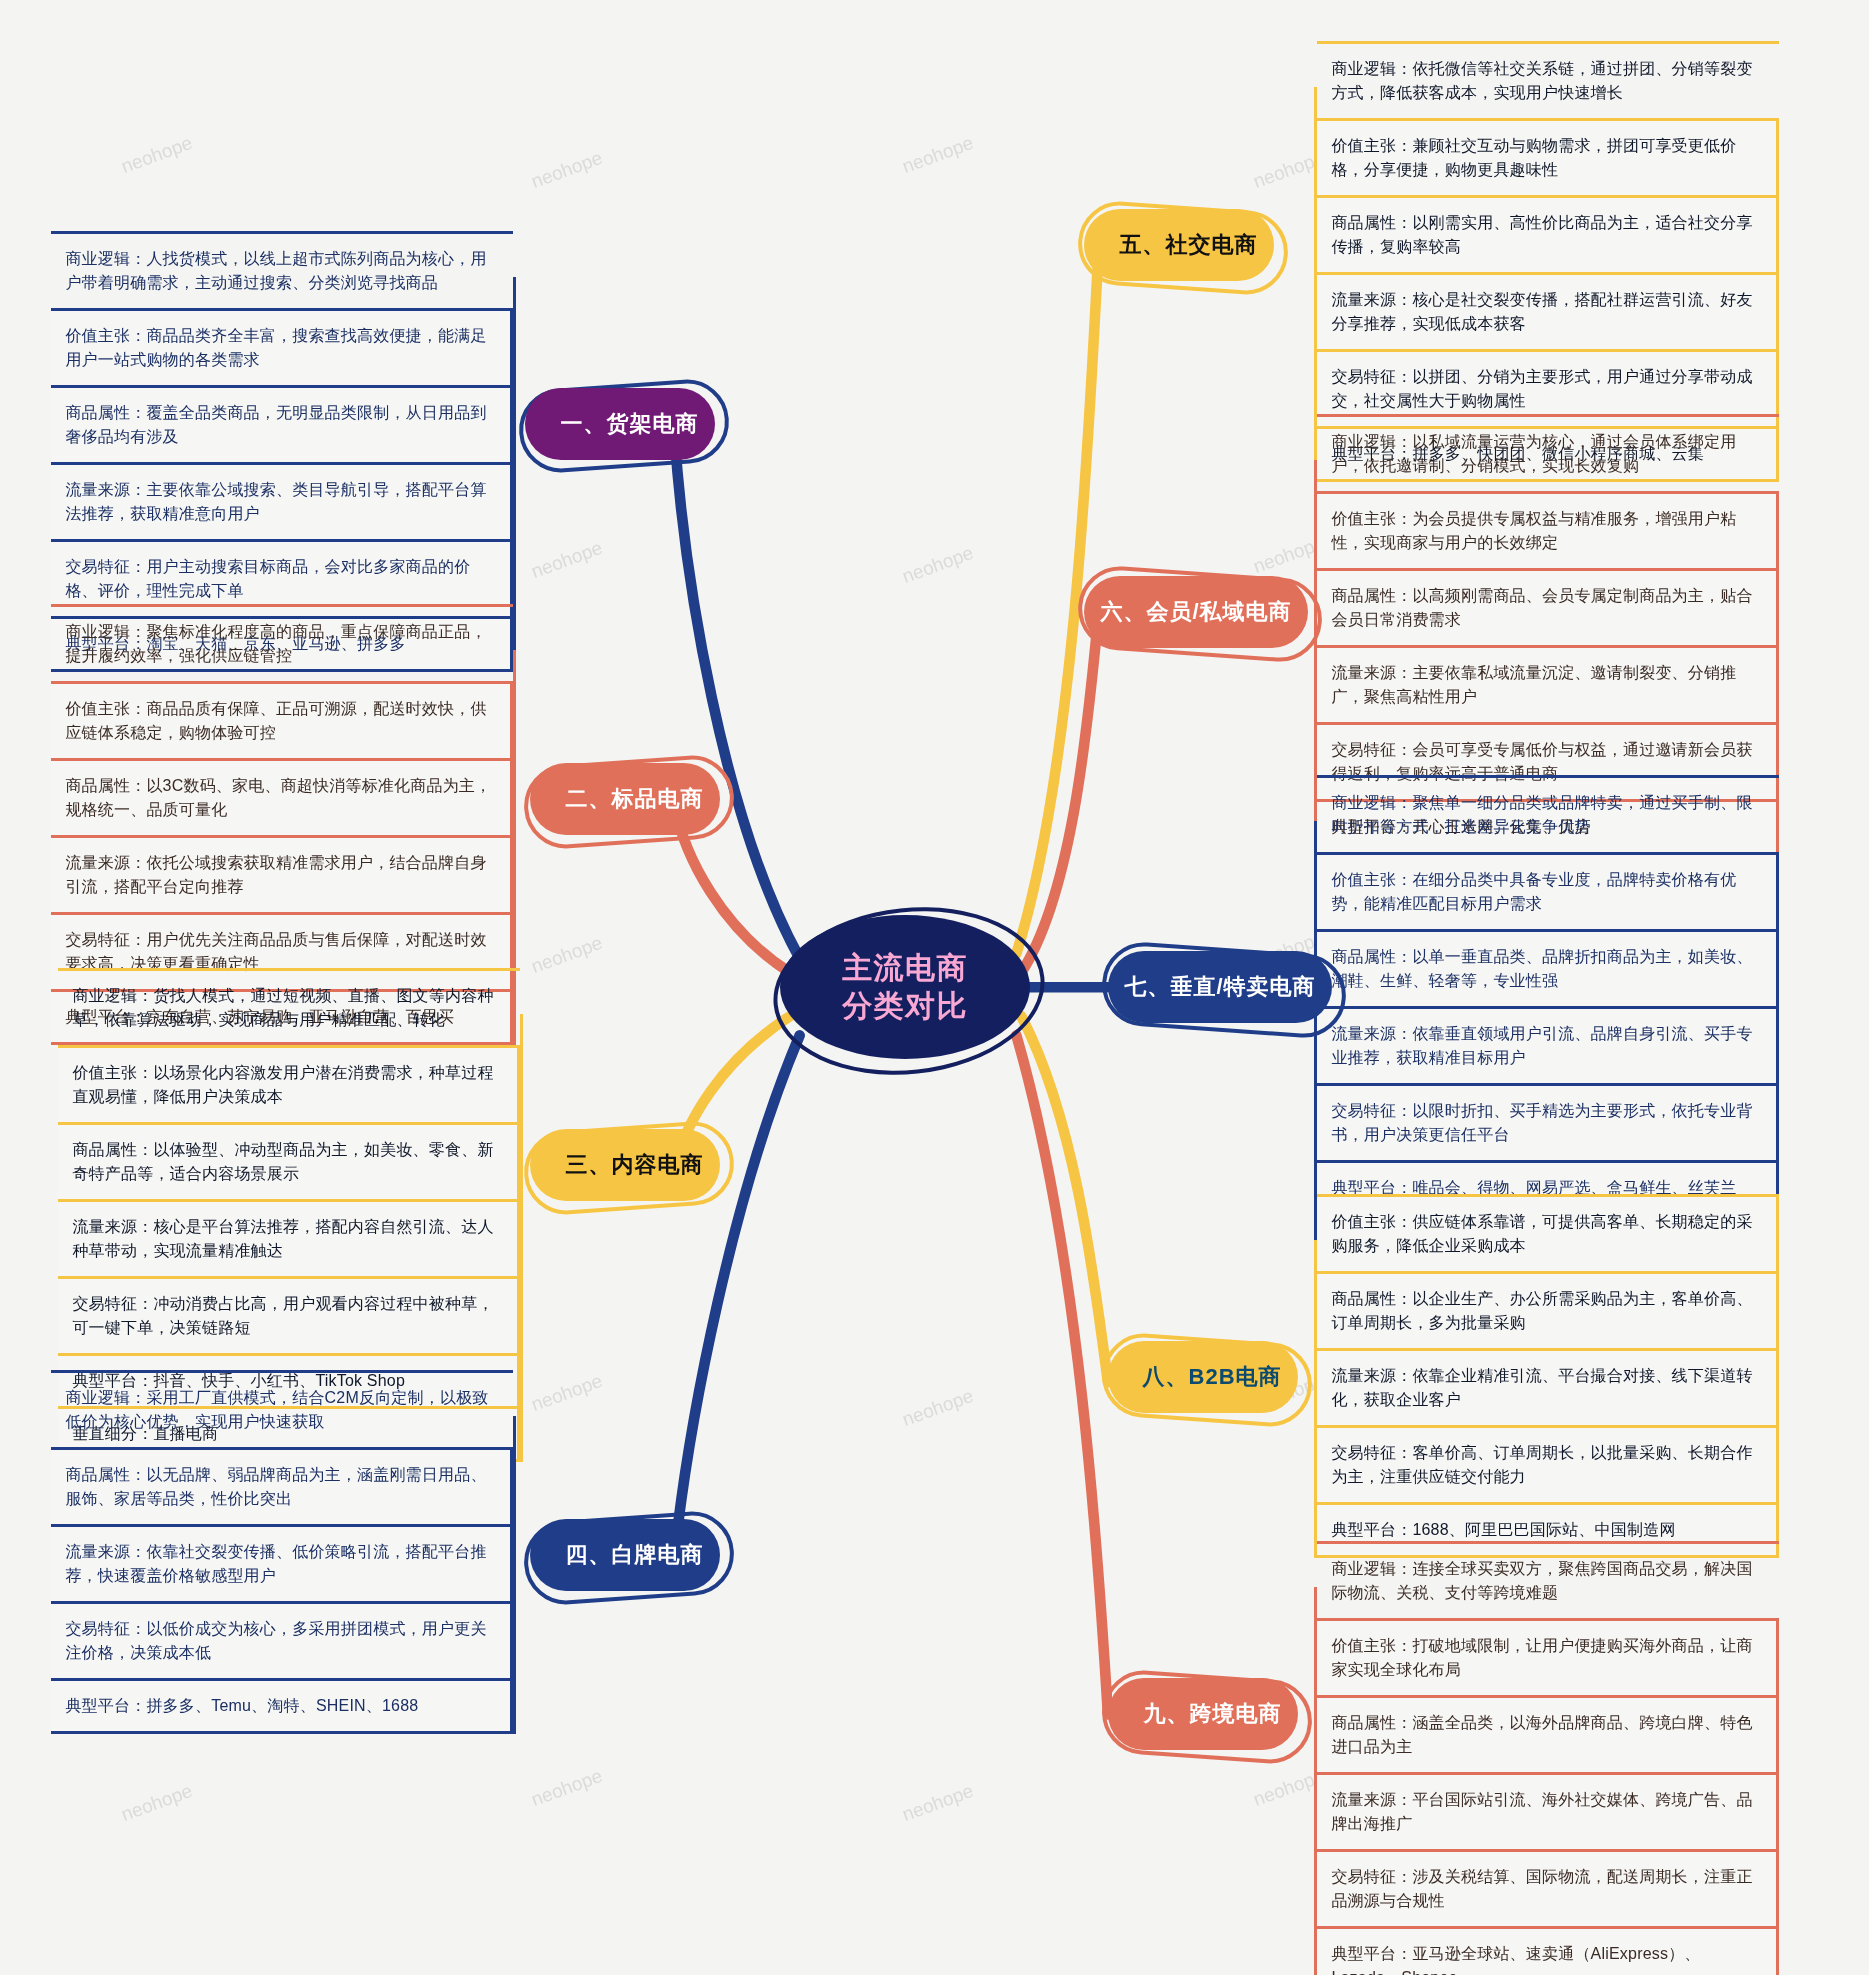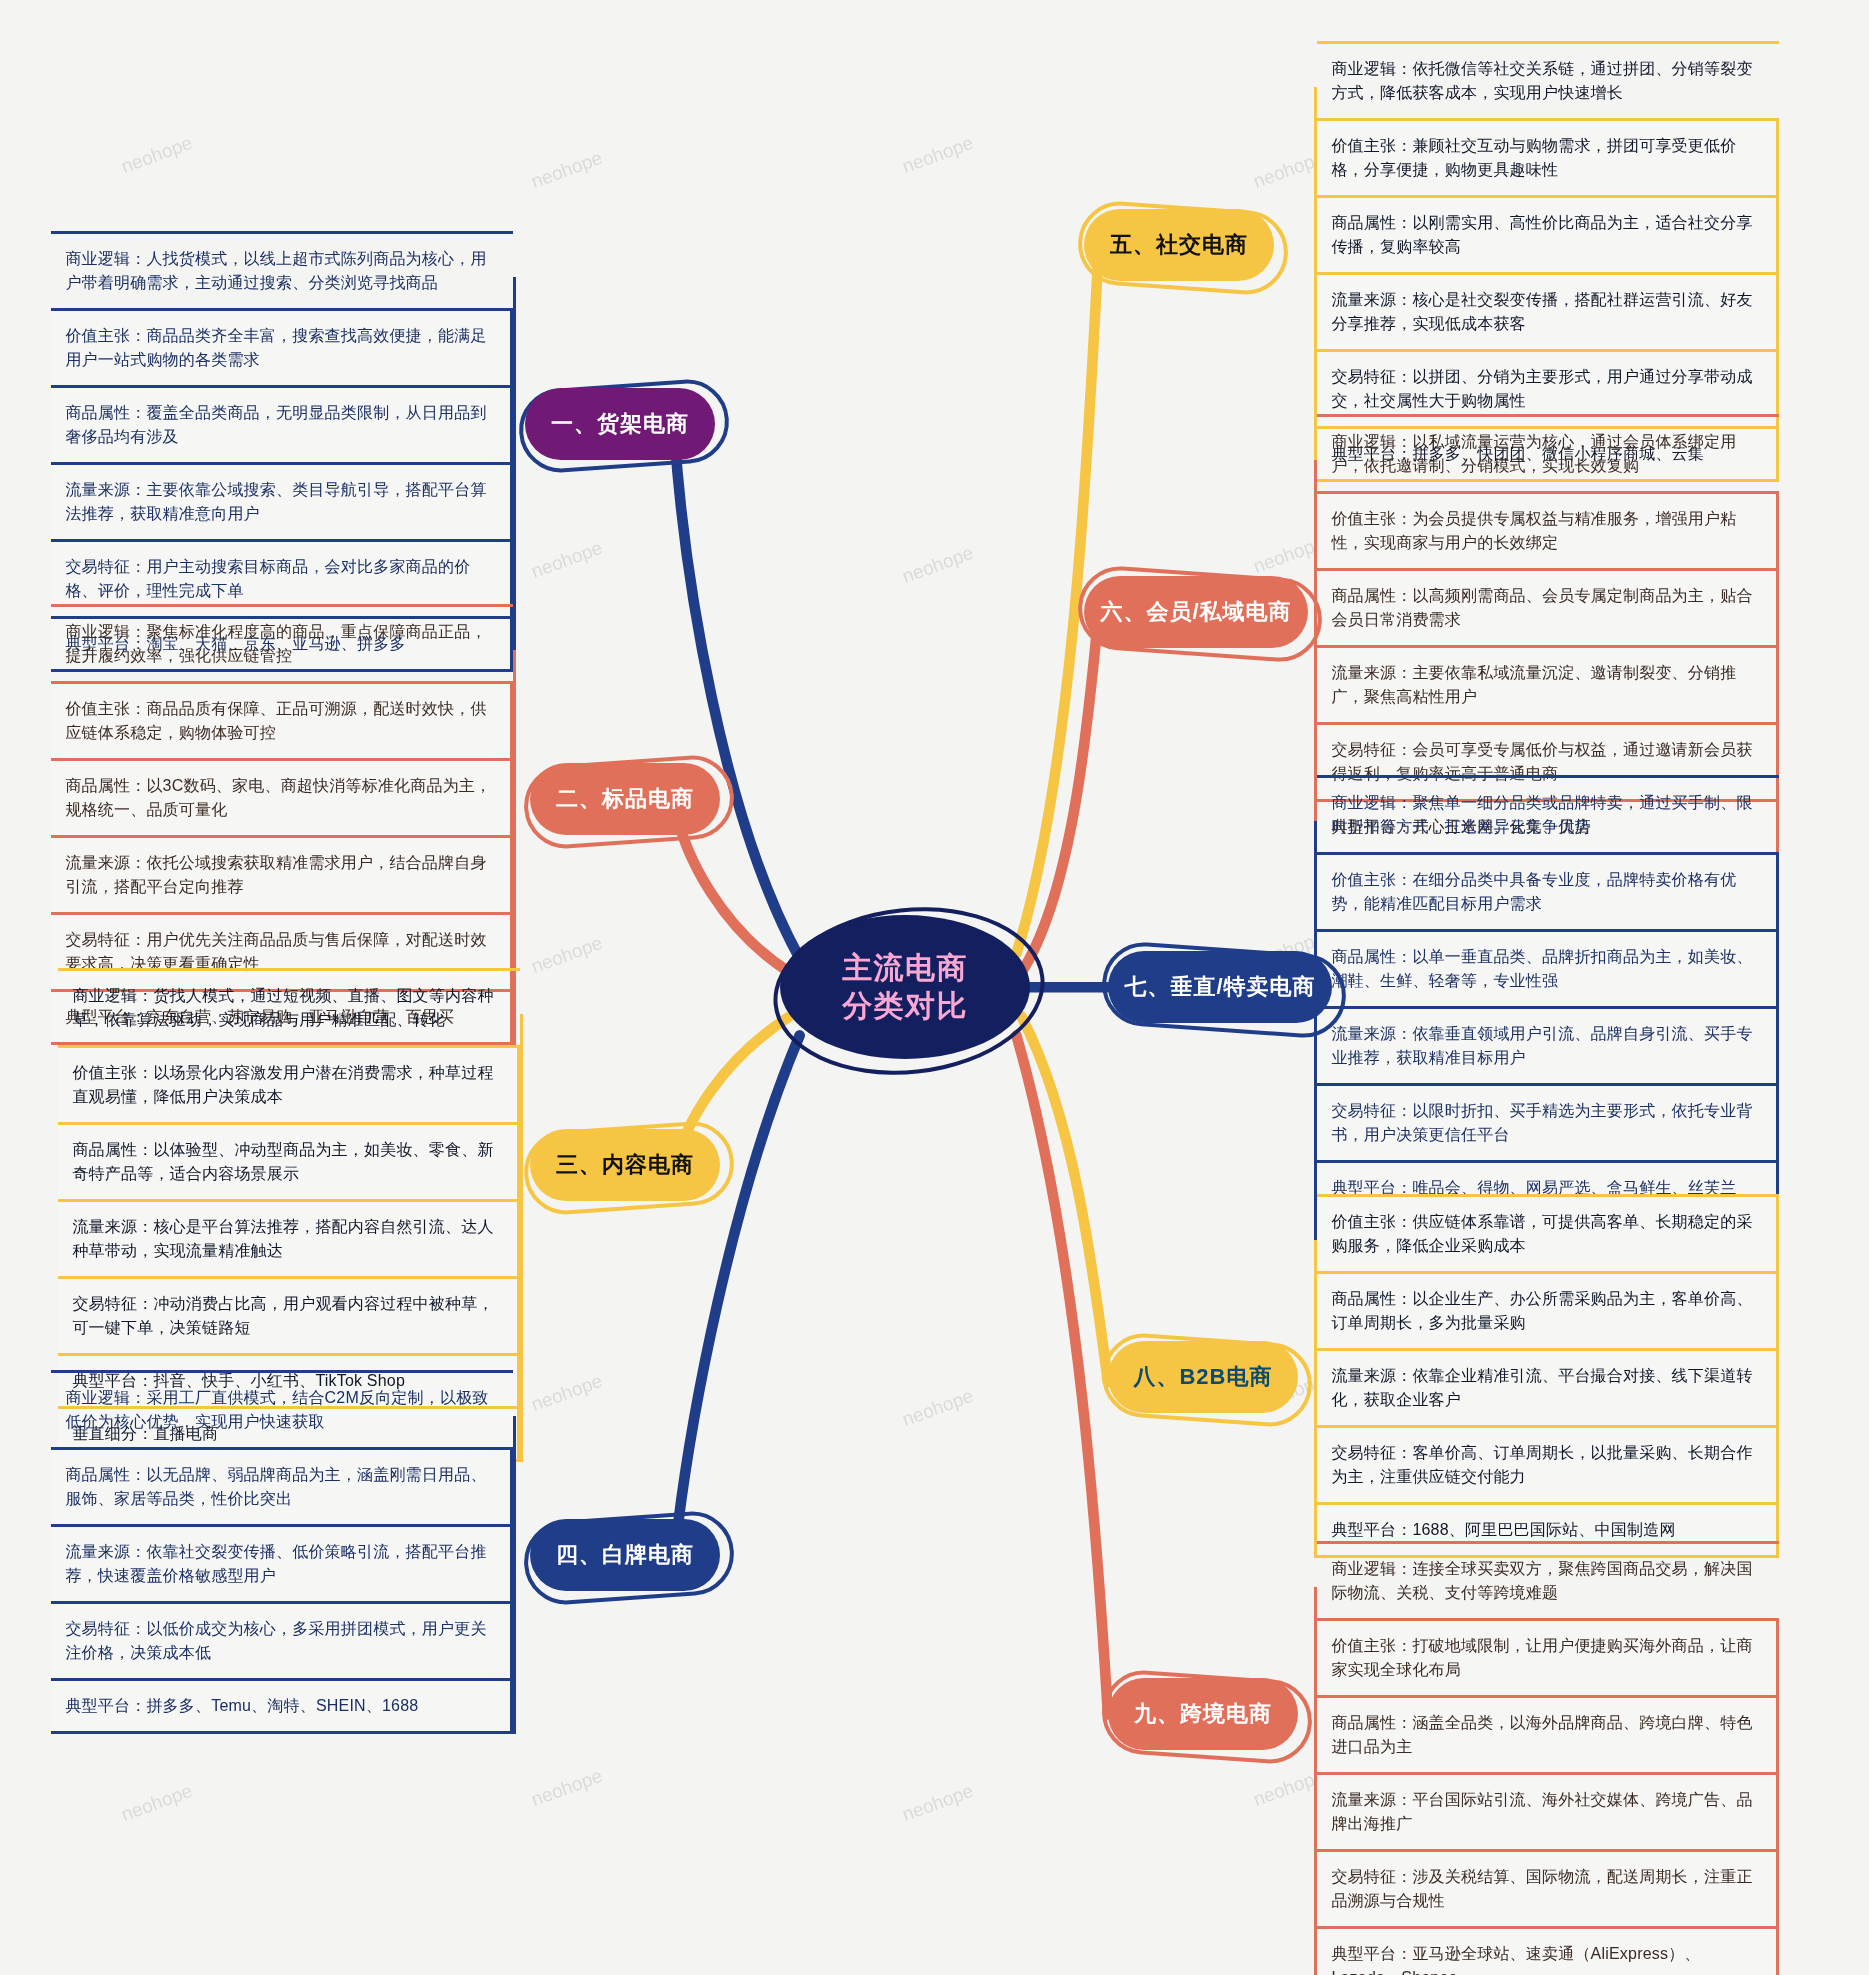--- a/index.html
+++ b/index.html
@@ -30,21 +30,21 @@
   }
   .center-ring{
     position:absolute;left:773px;top:908px;width:264px;height:158px;
     border:4.8px solid #131f5e;border-radius:50%/50%;
     transform:rotate(-6deg);z-index:5;
   }
 
   
   .bnode{
     position:absolute;height:72px;border-radius:36px/36px;
-    display:flex;align-items:center;justify-content:center;
+    display:flex;align-items:center;justify-content:flex-end;
     z-index:6;padding:0 16.4px;box-sizing:border-box;
   }
   .bnode span{font-size:22px;font-weight:700;letter-spacing:1px;white-space:nowrap;}
   .bnode-ring{
     position:absolute;border-radius:481px;z-index:5;
   }
 
   
   .card-group{position:absolute;z-index:4;}
   .card{

